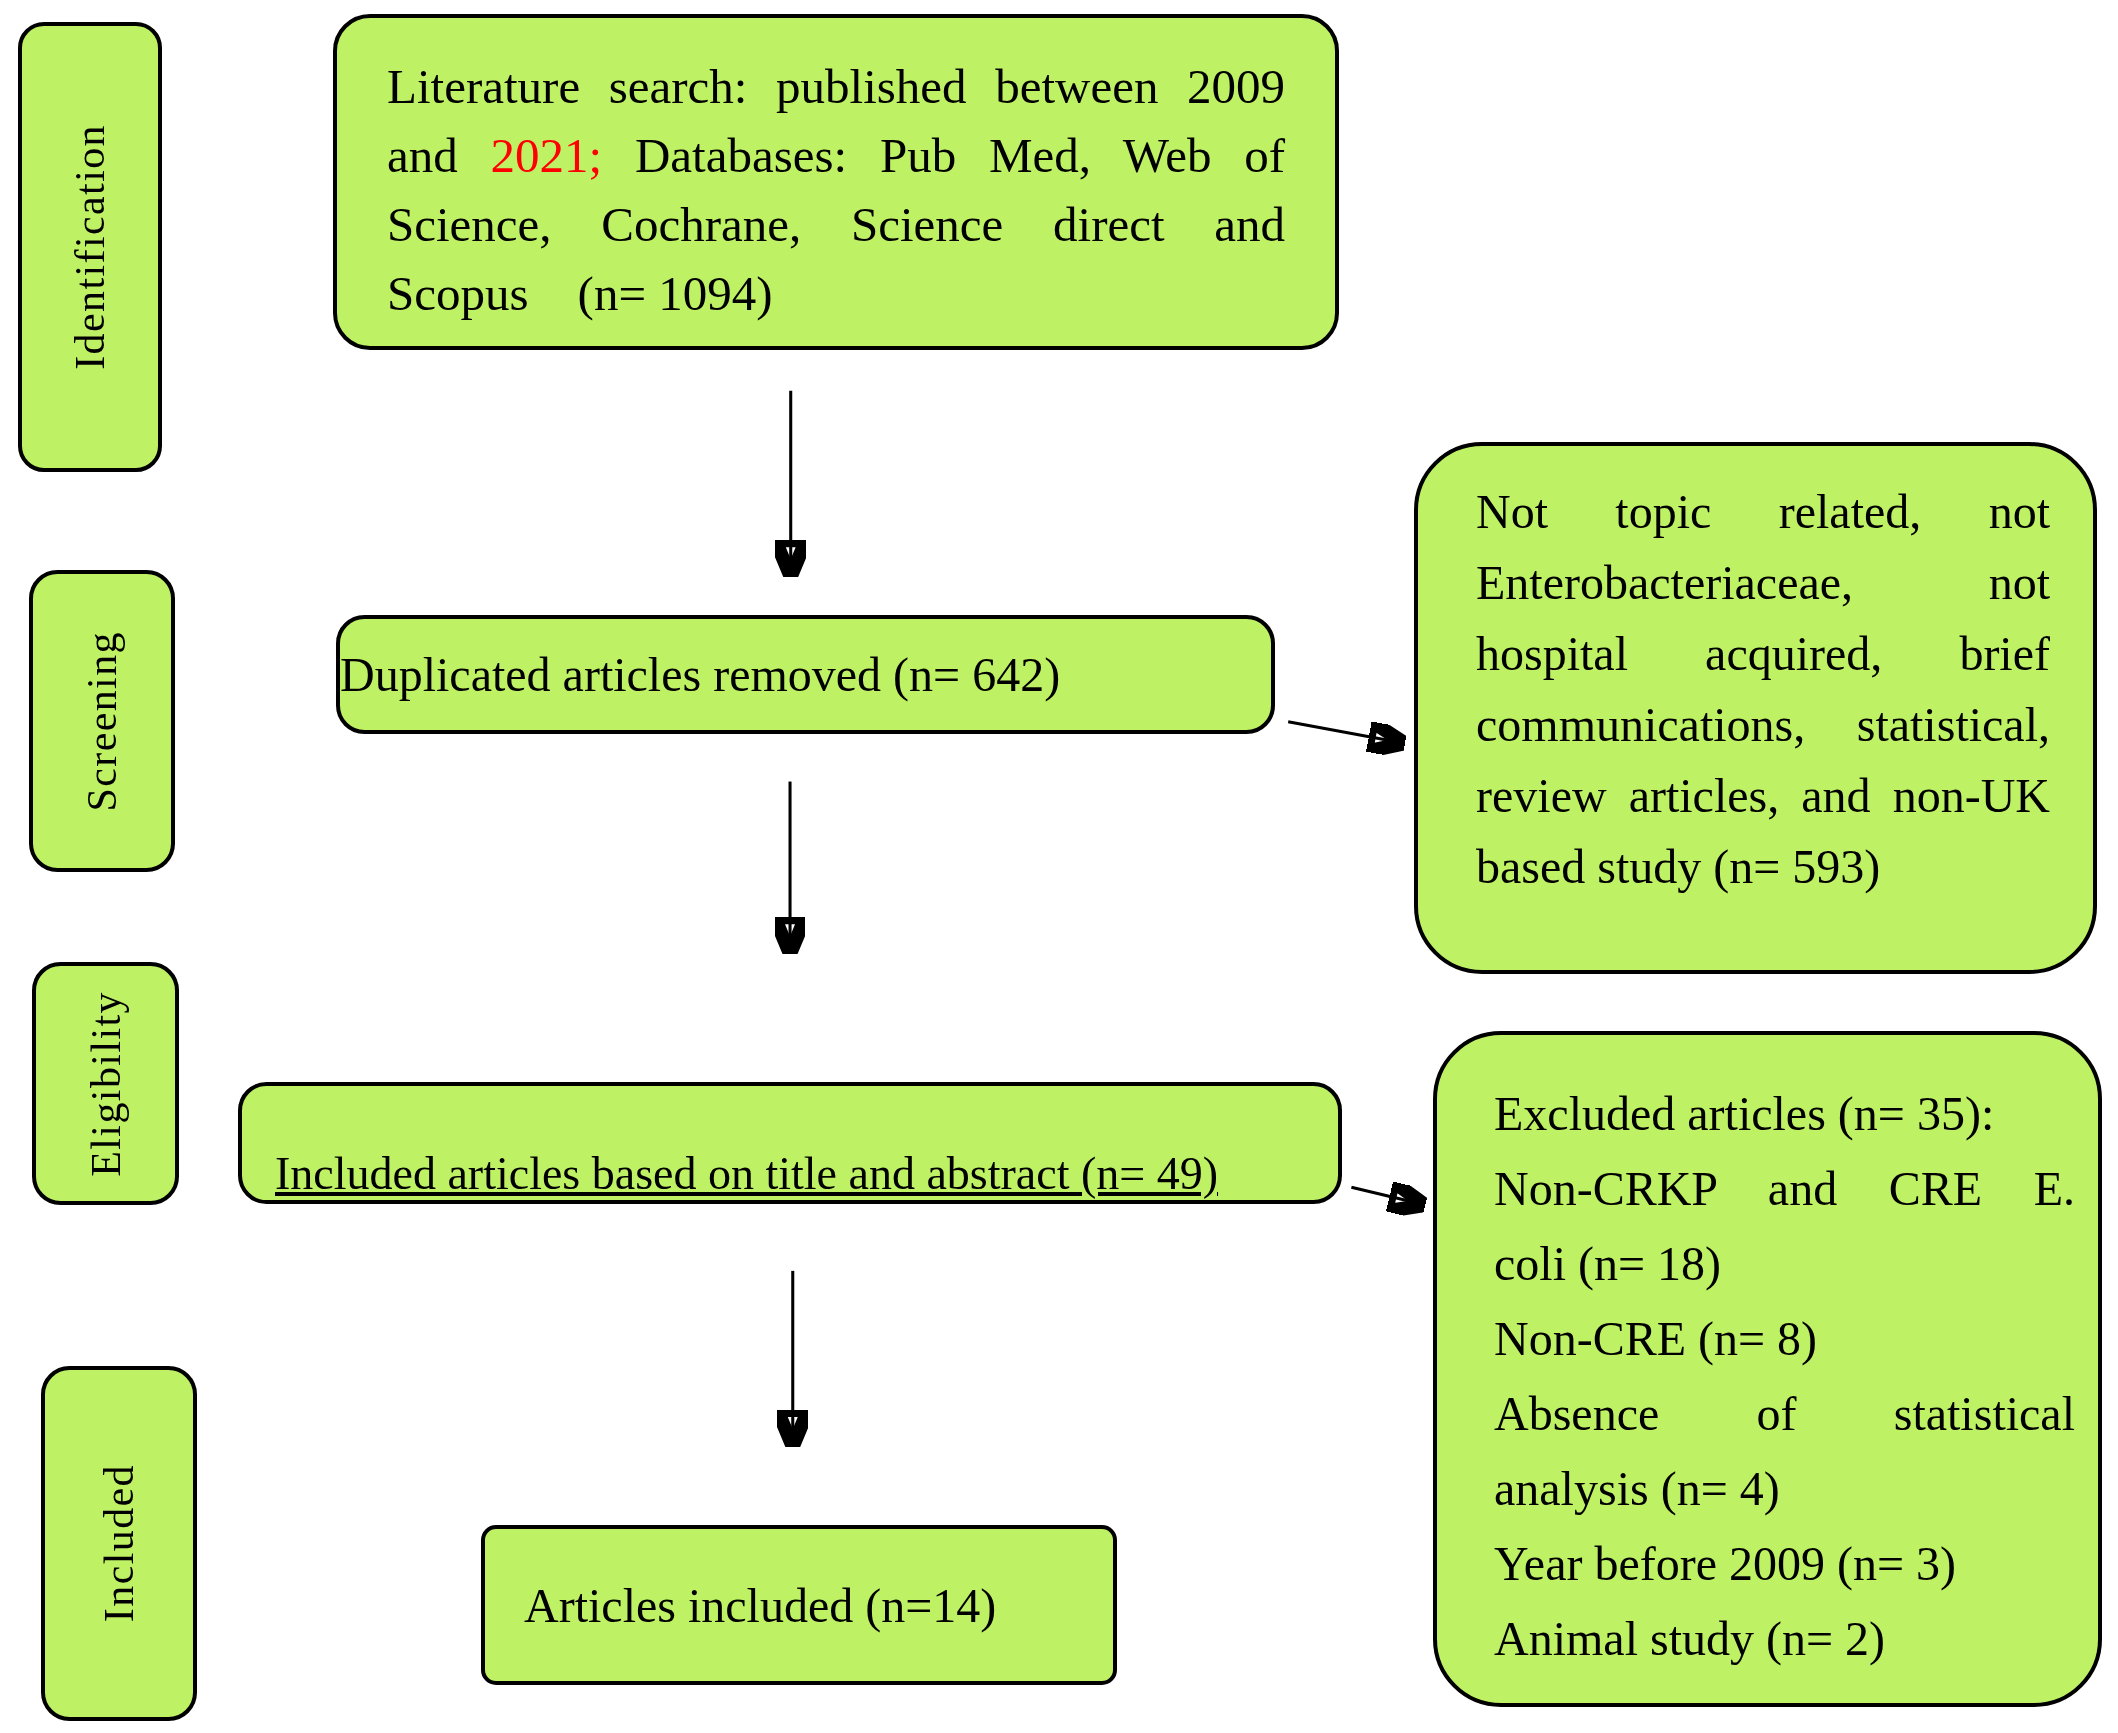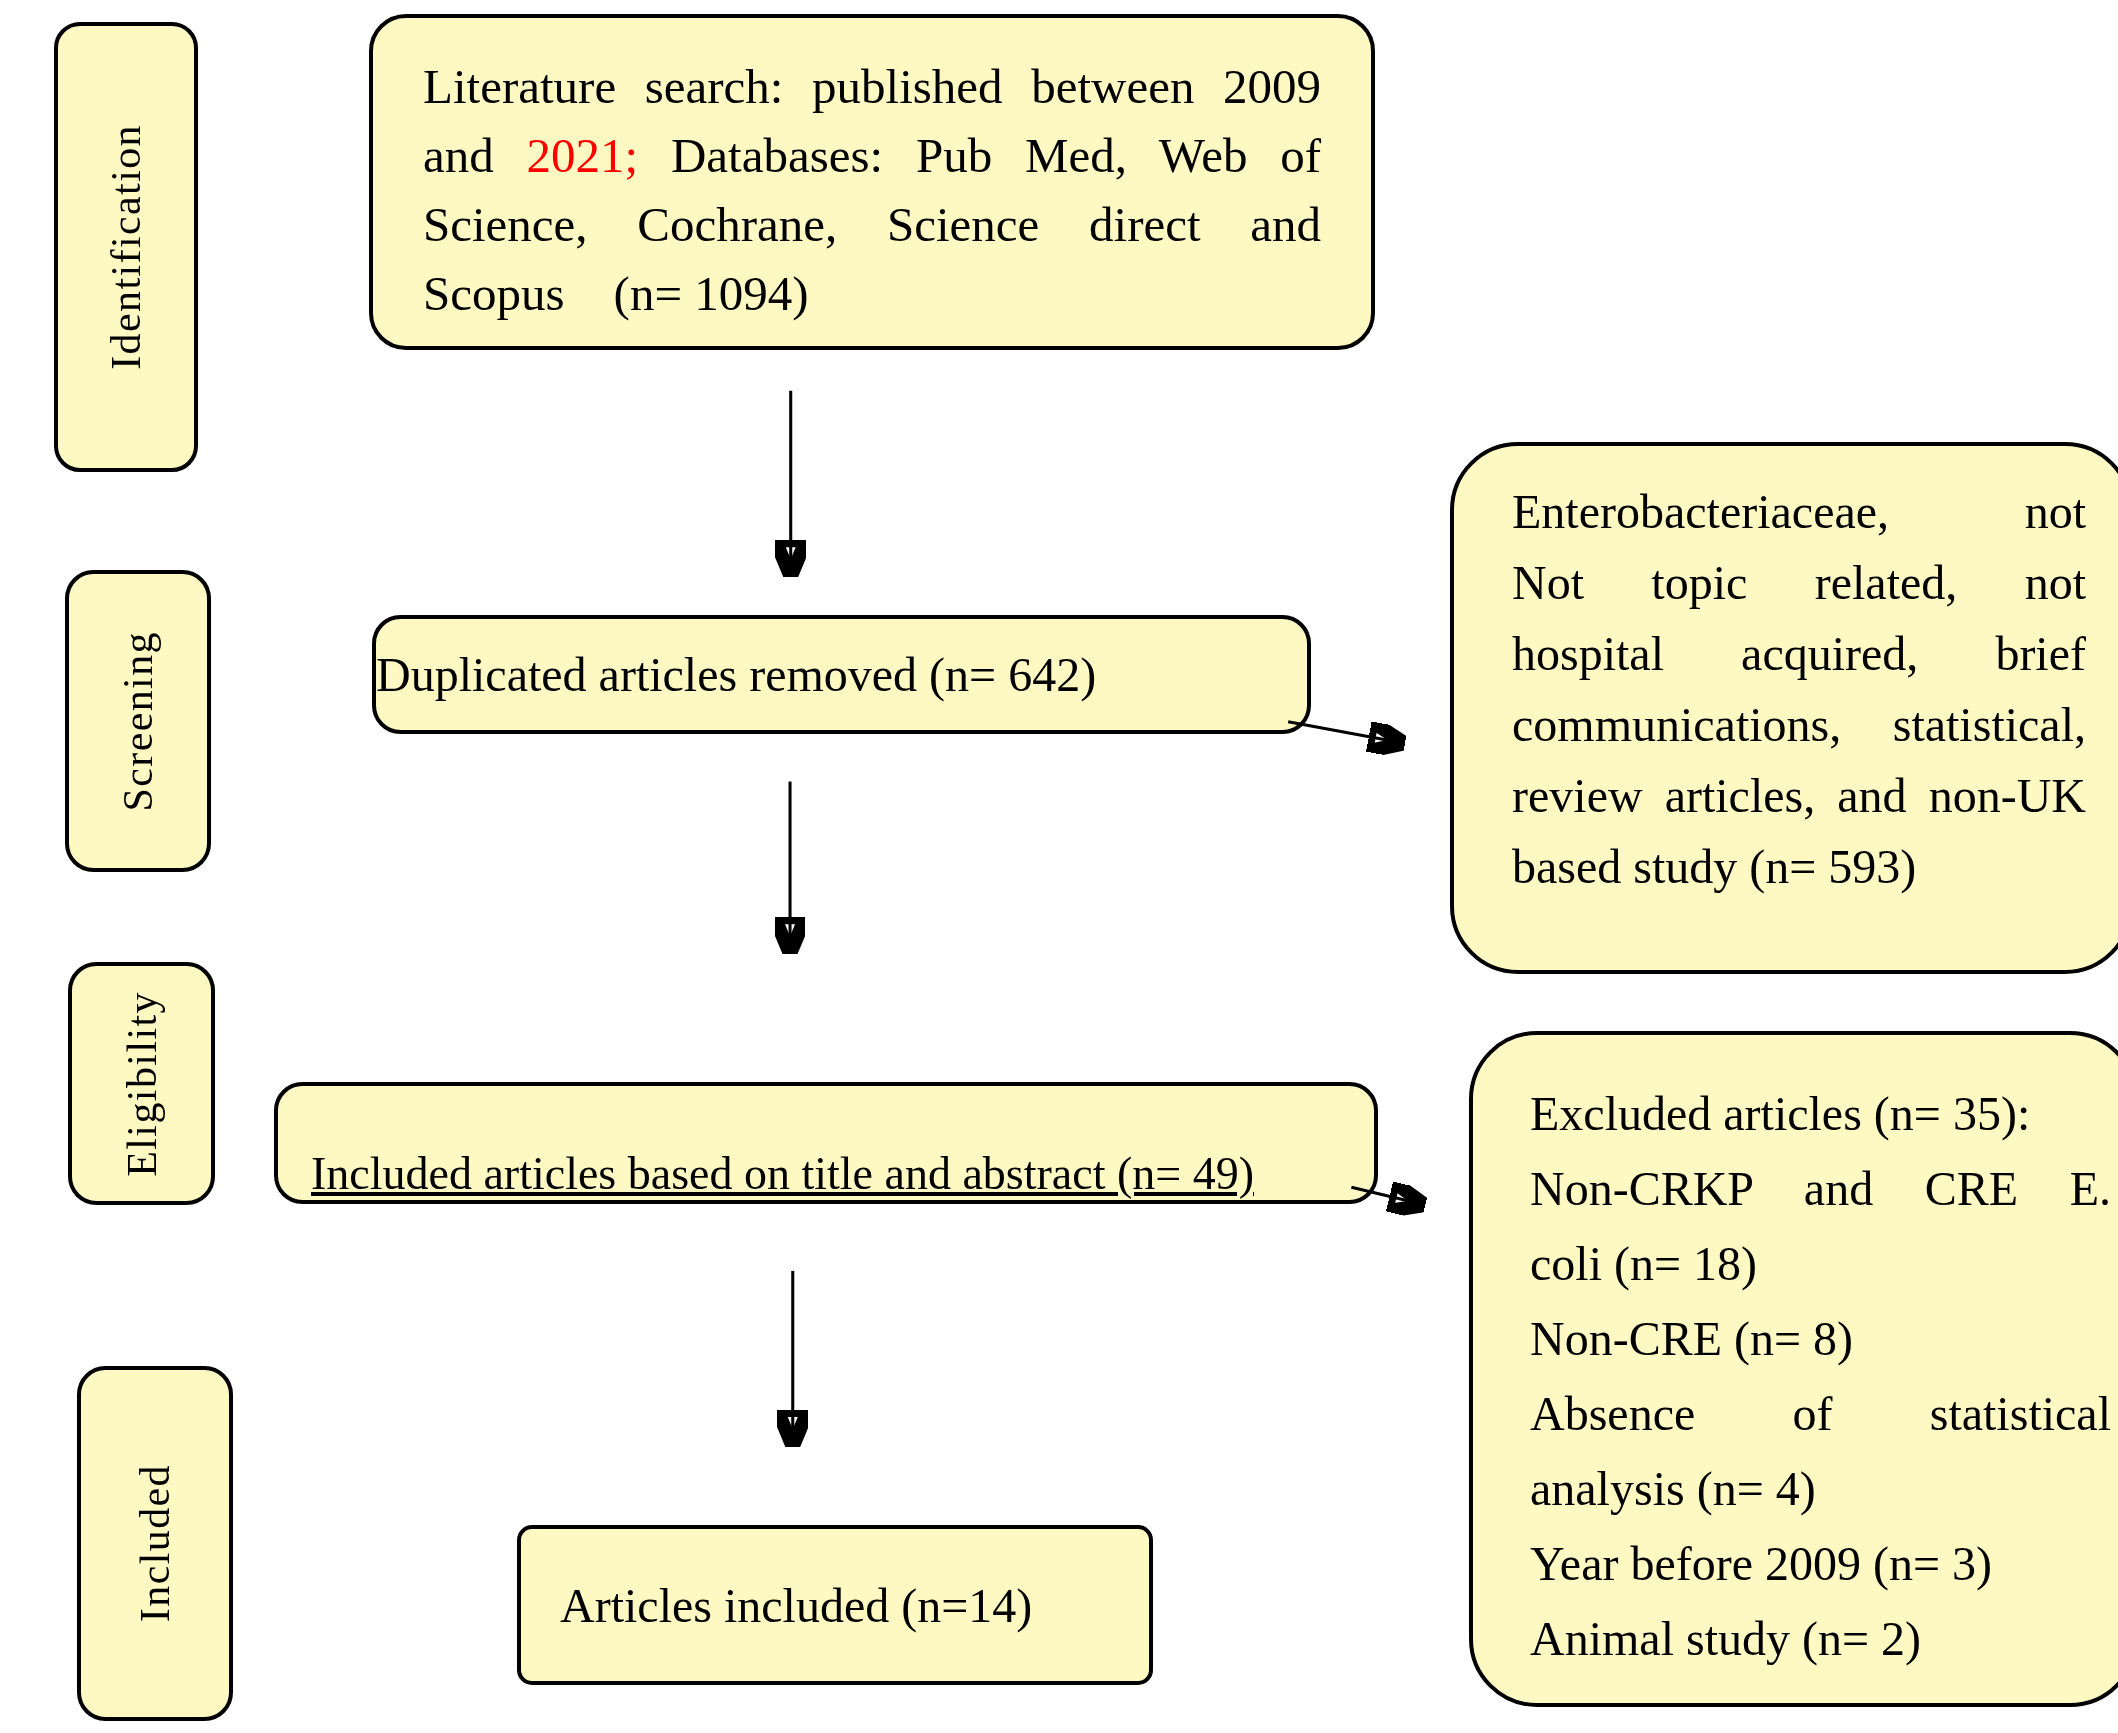--- a/index.html
+++ b/index.html
@@ -7,23 +7,22 @@
     position:relative;
     width:2119px;height:1733px;
     background:#ffffff;
     font-family:"Liberation Serif","DejaVu Serif",serif;
     color:#000000;
     overflow:hidden;
   }
   .box{
     position:absolute;
     border:4.8px solid #000000;
-    background:#fef9c3;
+    background:#bef264;
     box-sizing:border-box;
-    margin-left:36px;
   }
   
   .stage{
     display:flex;align-items:center;justify-content:center;
     border-radius:28.5px;
   }
   .stage .vlabel{
     writing-mode:vertical-rl;
     transform:rotate(180deg);
     font-size:42px;
@@ -117,22 +116,22 @@
 
   <div class="box" id="box-title-abstract">
     <span>Included articles based on title and abstract (n= 49)</span>
   </div>
 
   <div class="box" id="box-articles-included">
     <span>Articles included (n=14)</span>
   </div>
 
   <div class="box" id="excluded-screening">
+    <div class="bline j">Not topic related, not</div>
     <div class="bline j">Enterobacteriaceae, not</div>
-    <div class="bline j">Not topic related, not</div>
     <div class="bline j">hospital acquired, brief</div>
     <div class="bline j">communications, statistical,</div>
     <div class="bline j">review articles, and non-UK</div>
     <div class="bline">based study (n= 593)</div>
   </div>
 
   <div class="box" id="excluded-eligibility">
     <div class="bline">Excluded articles (n= 35):</div>
     <div class="bline j">Non-CRKP and CRE E.</div>
     <div class="bline">coli (n= 18)</div>

